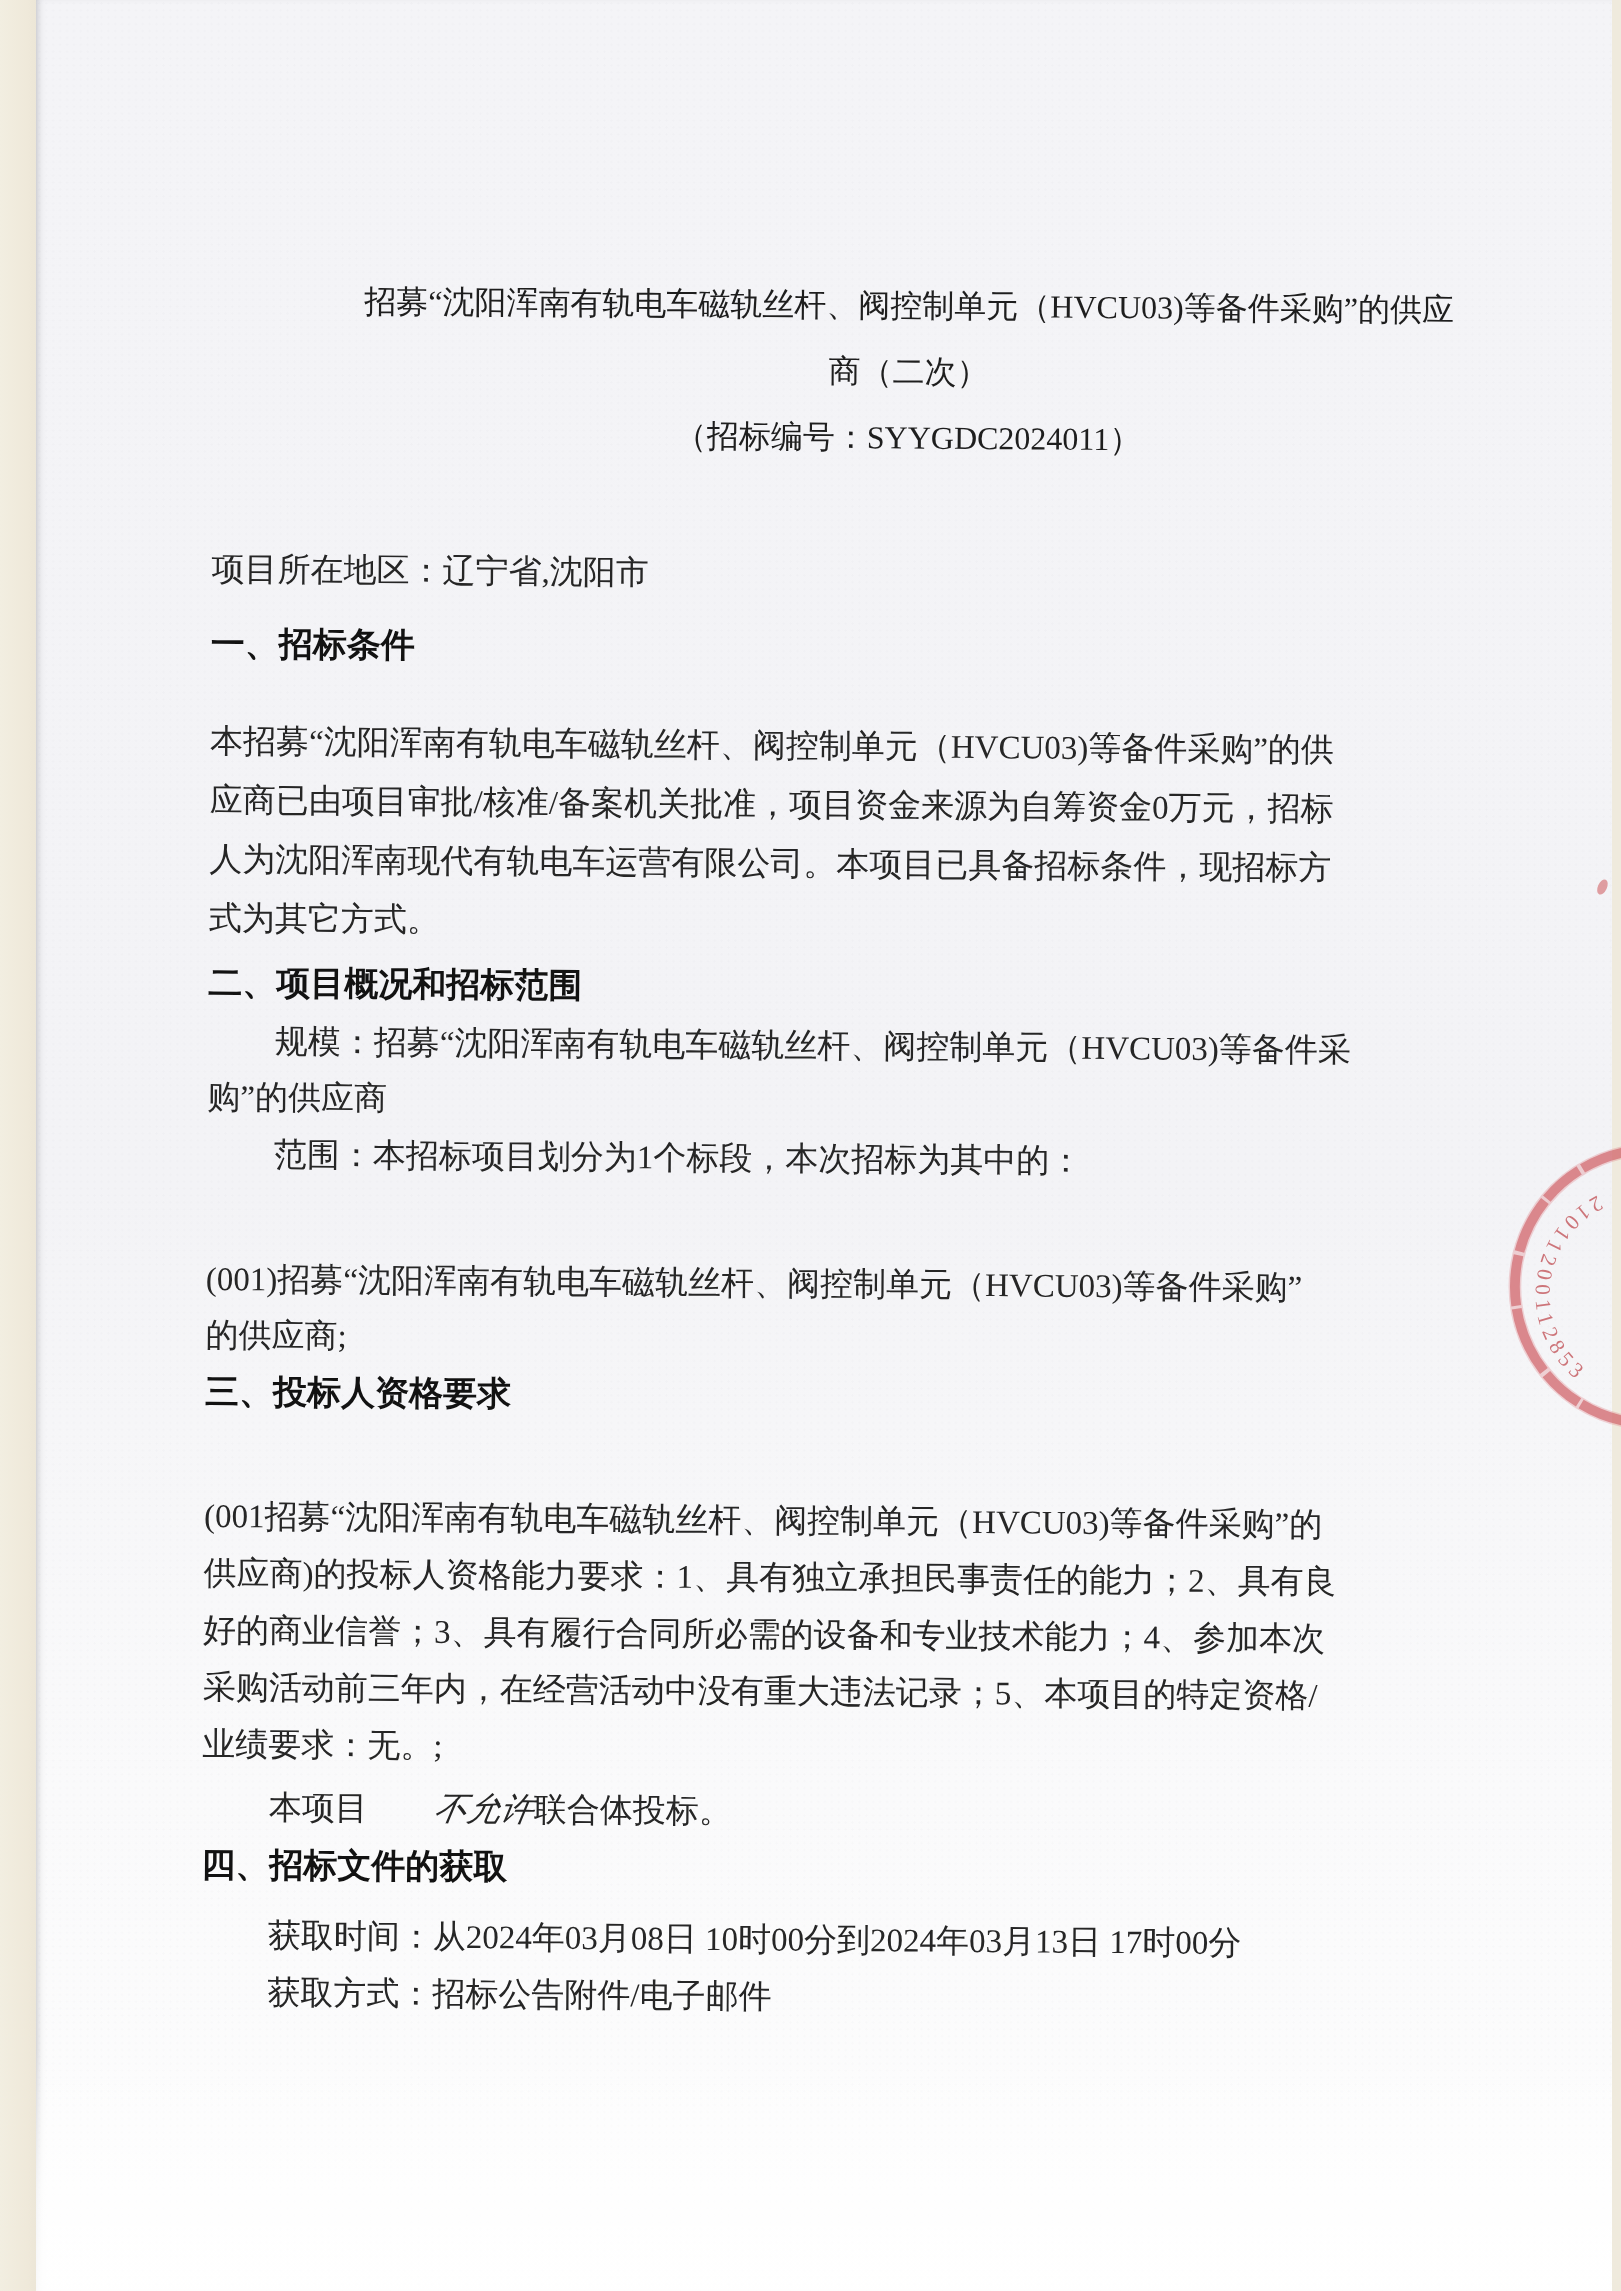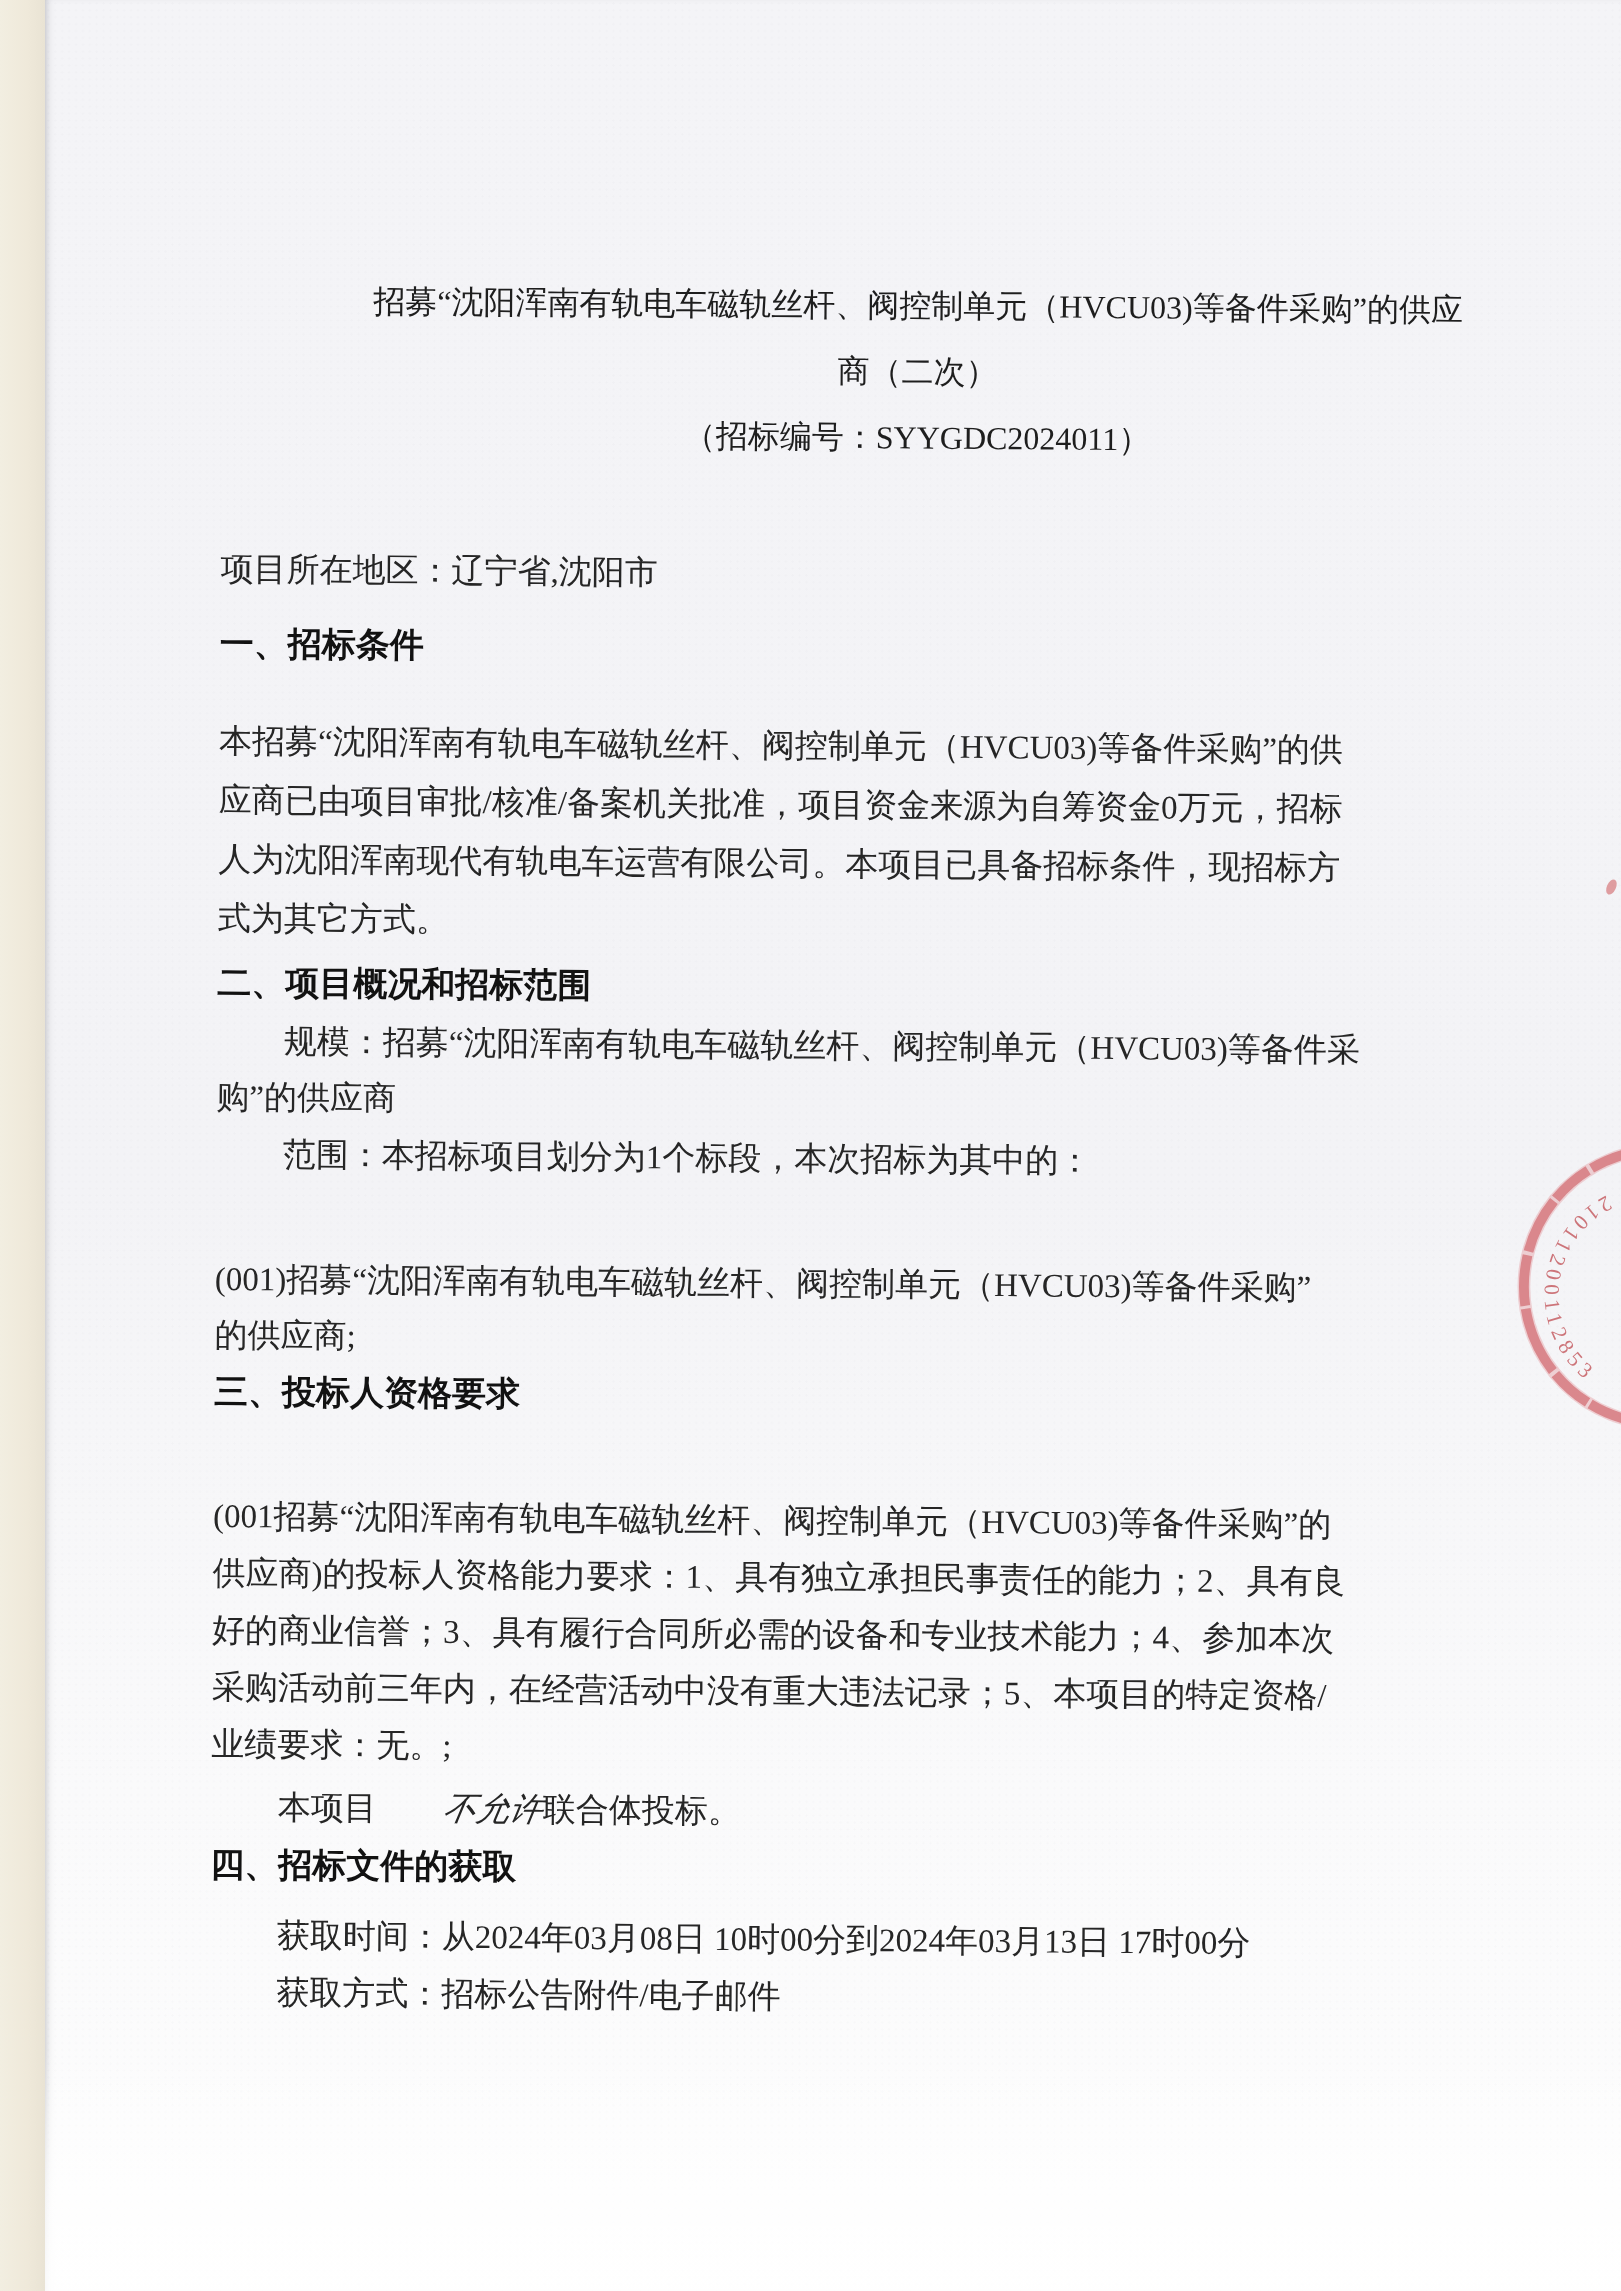--- a/index.html
+++ b/index.html
@@ -10,21 +10,21 @@
     background:#efeadd;
     font-family:"Liberation Serif","DejaVu Serif",serif;
   }
   
   .scan-strip{
     position:absolute;left:0;top:0;width:45px;height:2292px;
     background:linear-gradient(90deg,#f2eee1 0%,#efe9da 60%,#e9e3d4 100%);
   }
   
   .page{
-    position:absolute;left:45px;top:0;width:1576px;height:2292px;
+    position:absolute;left:36px;top:0;width:1576px;height:2292px;
     background:
       radial-gradient(rgba(40,40,70,0.015) 1px, transparent 1px),
       linear-gradient(180deg,#f4f4f7 0%,#f3f3f6 52%,#f6f6f8 62%,#fafafb 78%,#fdfdfd 100%);
     background-size:6.9px 6.9px,100% 100%;
     box-shadow:inset 5.9px 0 8.8px -5.9px rgba(90,90,100,0.45);
   }
   
   .page::after{
     content:"";position:absolute;left:0;right:0;bottom:0;height:245px;
     background:linear-gradient(180deg,rgba(255,255,255,0) 0%,rgba(255,255,255,0.7) 60%,rgba(255,255,255,0.85) 100%);

